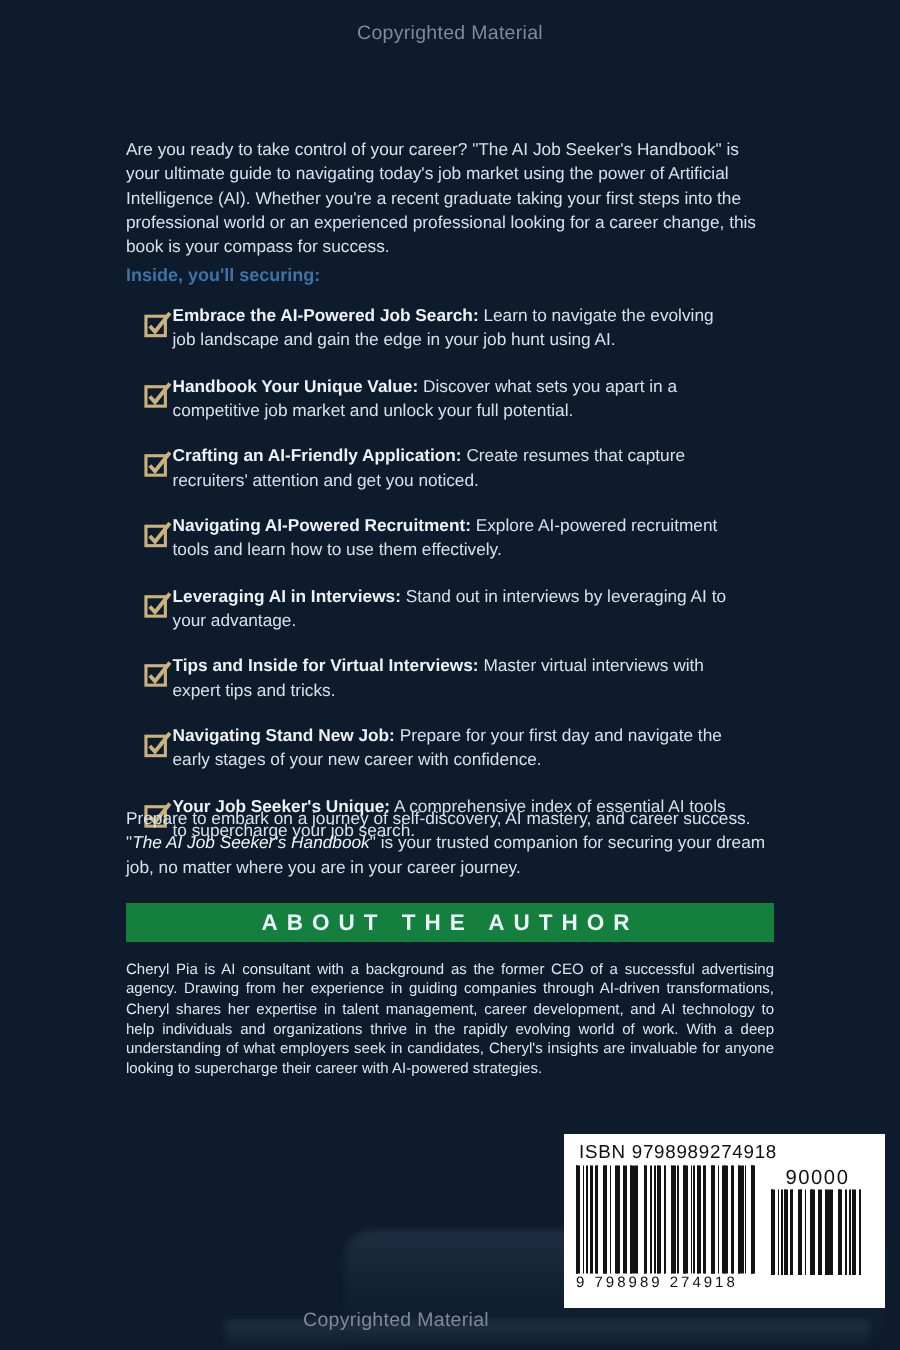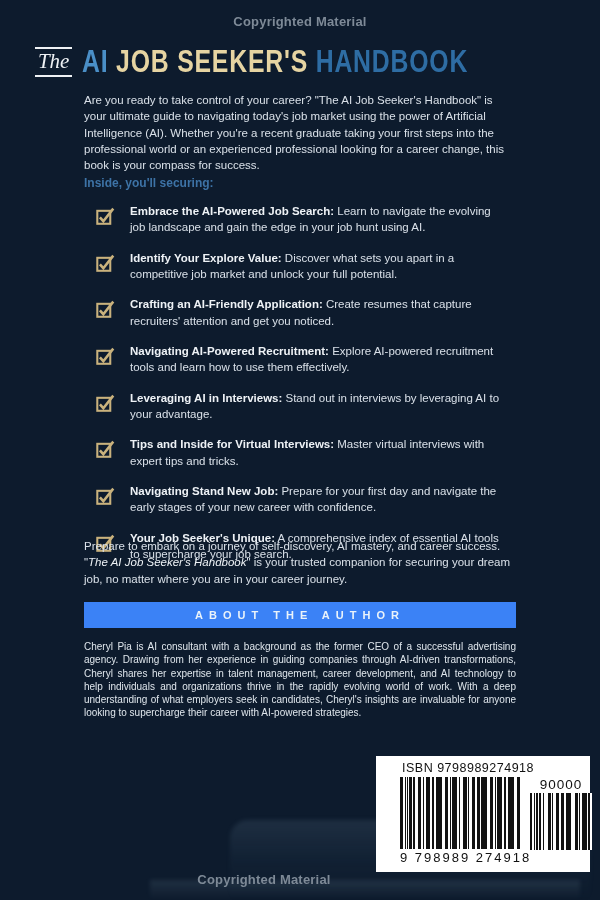--- a/index.html
+++ b/index.html
@@ -20,21 +20,21 @@
 
   
   .laptop-ghost { position:absolute; left:230px; top:820px; width:360px; height:80px;
     border-radius:18px 18px 0 0;
     background:linear-gradient(180deg, rgba(120,150,175,.16), rgba(60,90,115,.08) 55%, rgba(20,35,55,0));
     filter:blur(2px); }
   .laptop-ghost2 { position:absolute; left:150px; top:880px; width:430px; height:20px;
     background:linear-gradient(180deg, rgba(150,175,195,.14), rgba(20,35,55,0)); filter:blur(2px); }
 
   .copyright { position:absolute; width:100%; text-align:center;
-    color:#7e8a97; font-size:13px; font-weight:bold; letter-spacing:.2px; }
+    color:#7e8a97; font-size:13px; font-weight:normal; letter-spacing:.2px; }
   .copyright.top { top:14px; }
   .copyright.bottom { top:872px; left:-36px; }
 
   .title-row { position:absolute; top:44px; left:0; width:100%;
     display:flex; align-items:center; justify-content:center; gap:10px; }
   .title-the { font-family:"Liberation Serif", serif; font-style:italic;
     color:#eef1f4; font-size:21px; padding:1px 3px 2px;
     border-top:2px solid #eef1f4; border-bottom:2px solid #eef1f4; line-height:1.1; }
   .title-main { display:inline-block; transform:scaleX(.8); transform-origin:left center;
     font-size:31px; font-weight:bold; letter-spacing:1px; white-space:nowrap; }
@@ -42,83 +42,79 @@
   .t-js { color:#e6d4a2; }
   .t-hb { color:#2e6da4; }
 
   .col { position:absolute; left:84px; width:432px; }
 
   .intro { top:92px; font-size:11.5px; line-height:1.42; color:#d9e0e8; }
 
   .discover { top:176px; font-size:12px; font-weight:bold; color:#3d73a6; }
 
   .bullets { top:203px; list-style:none; }
-  .bullet { display:flex; gap:15px; margin-bottom:14px; min-height:28px; }
+  .bullet { display:flex; margin-bottom:14px; min-height:28px; }
   .check { flex:0 0 19px; width:19px; height:22px; margin-left:12px; margin-top:2px; }
   .btext { font-size:11.5px; line-height:1.42; color:#d9e0e8; width:372px; }
   .btext b { color:#eef2f6; }
 
   .closing { top:538px; font-size:11.5px; line-height:1.42; color:#d9e0e8; }
   .closing .bt { font-weight:normal; font-style:italic; color:#eef2f6; }
 
-  .banner { top:602px; height:26px; background:#3b82f6;
+  .banner { top:602px; height:26px; background:#15803d;
     display:flex; align-items:center; justify-content:center;
-    color:#eaf3fa; font-size:11px; font-weight:bold; letter-spacing:6px; }
+    color:#eaf3fa; font-size:15px; font-weight:bold; letter-spacing:6px; }
 
   .bio { top:640px; font-size:10px; line-height:1.33; color:#dfe6ec; text-align:justify; }
 
   .barcode-box { position:absolute; left:376px; top:756px; width:214px; height:116px;
-    background:#fff; color:#111; padding:5px 8px 4px 24px; }
+    background:#fff; color:#111; padding:5px 8px 4px 8px; }
   .isbn-top { font-size:12.5px; letter-spacing:.5px; color:#111; margin-left:2px; }
   .bc-row { display:flex; margin-top:2px; }
   .bc-main { width:122px; }
   .bars { background:
       repeating-linear-gradient(90deg, #131313 0 1.5px, transparent 1.5px 6.5px),
       repeating-linear-gradient(90deg, #131313 0 2.5px, transparent 2.5px 9px),
       repeating-linear-gradient(90deg, #131313 0 1px, transparent 1px 4.5px),
       #fff; }
   .bars.main { width:120px; height:72px; }
-  .bc-digits { font-size:13px; letter-spacing:2px; margin-top:1px; white-space:nowrap; }
+  .bc-digits { font-size:10px; letter-spacing:2px; margin-top:1px; white-space:nowrap; }
   .bc-right { margin-left:8px; display:flex; flex-direction:column; align-items:center; }
   .price-code { font-size:13.5px; letter-spacing:1px; }
   .bars.small { width:62px; height:57px; margin-top:1px; }
 </style>
 </head>
 <body>
 
 <div class="cover">
 
   <div class="laptop-ghost"></div>
   <div class="laptop-ghost2"></div>
 
   <div class="copyright top">Copyrighted Material</div>
 
-  <div class="title-row">
-    <span class="title-the">The</span>
-    <span class="title-main"><span class="t-ai">AI </span><span class="t-js">JOB SEEKER'S </span><span class="t-hb">HANDBOOK</span></span>
-  </div>
 
   <p class="col intro" style="position:absolute">Are you ready to take control of your career? "The AI Job Seeker's Handbook" is your ultimate guide to navigating today's job market using the power of Artificial Intelligence (AI). Whether you're a recent graduate taking your first steps into the professional world or an experienced professional looking for a career change, this book is your compass for success.</p>
 
   <div class="col discover" style="position:absolute">Inside, you'll securing:</div>
 
   <ul class="col bullets" style="position:absolute">
     <li class="bullet">
       <svg class="check" viewBox="0 0 22 24" fill="none">
           <rect x="1.5" y="6" width="15" height="15" stroke="#c9b27d" stroke-width="2.4"></rect>
           <path d="M4.5 13.5 L8.5 18 L20 3.5" stroke="#c9b27d" stroke-width="3" fill="none"></path>
         </svg>
       <p class="btext"><b>Embrace the AI-Powered Job Search:</b><span> Learn to navigate the evolving job landscape and gain the edge in your job hunt using AI.</span></p>
     </li>
     <li class="bullet">
       <svg class="check" viewBox="0 0 22 24" fill="none">
           <rect x="1.5" y="6" width="15" height="15" stroke="#c9b27d" stroke-width="2.4"></rect>
           <path d="M4.5 13.5 L8.5 18 L20 3.5" stroke="#c9b27d" stroke-width="3" fill="none"></path>
         </svg>
-      <p class="btext"><b>Identify Your Explore Value:</b><span> Discover what sets you apart in a competitive job market and unlock your full potential.</span></p>
+      <p class="btext"><b>Handbook Your Unique Value:</b><span> Discover what sets you apart in a competitive job market and unlock your full potential.</span></p>
     </li>
     <li class="bullet">
       <svg class="check" viewBox="0 0 22 24" fill="none">
           <rect x="1.5" y="6" width="15" height="15" stroke="#c9b27d" stroke-width="2.4"></rect>
           <path d="M4.5 13.5 L8.5 18 L20 3.5" stroke="#c9b27d" stroke-width="3" fill="none"></path>
         </svg>
       <p class="btext"><b>Crafting an AI-Friendly Application:</b><span> Create resumes that capture recruiters' attention and get you noticed.</span></p>
     </li>
     <li class="bullet">
       <svg class="check" viewBox="0 0 22 24" fill="none">

